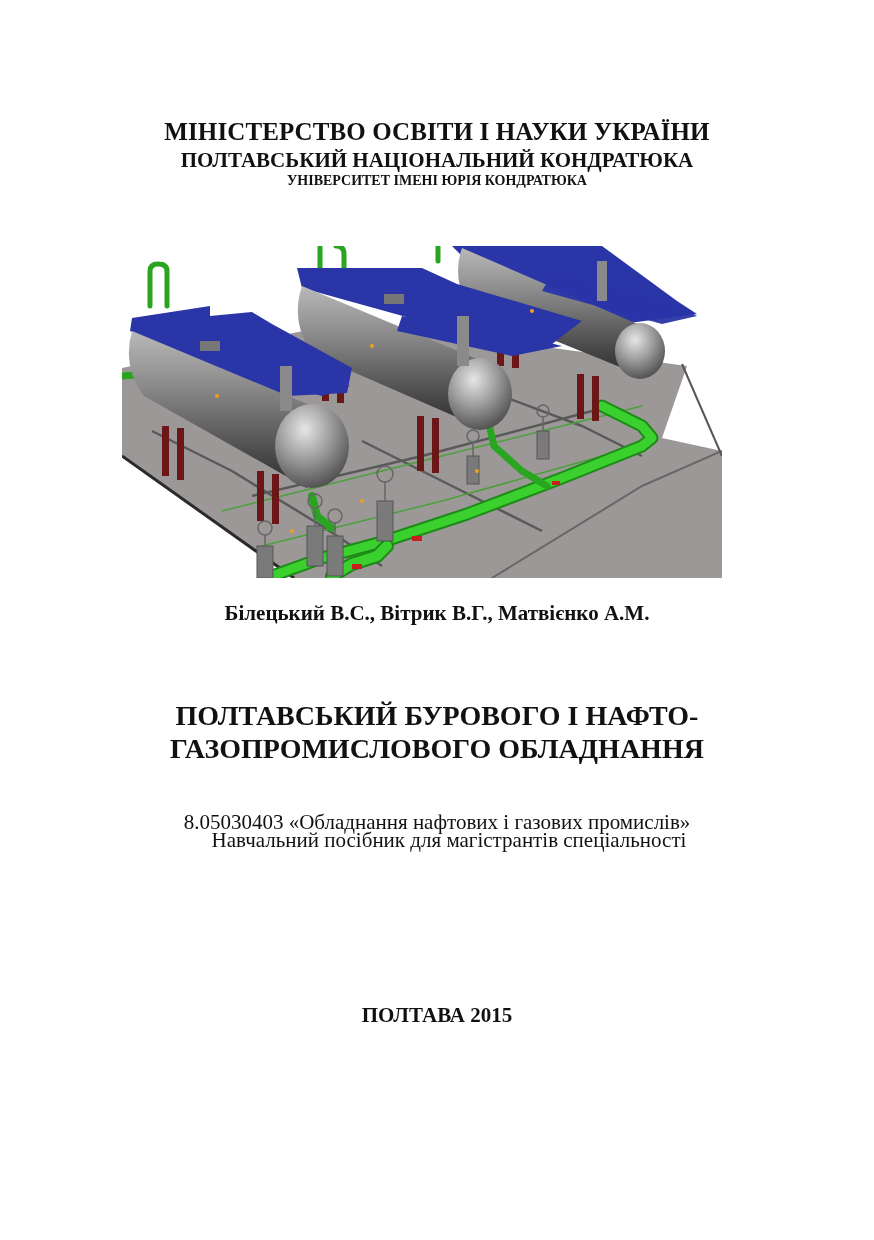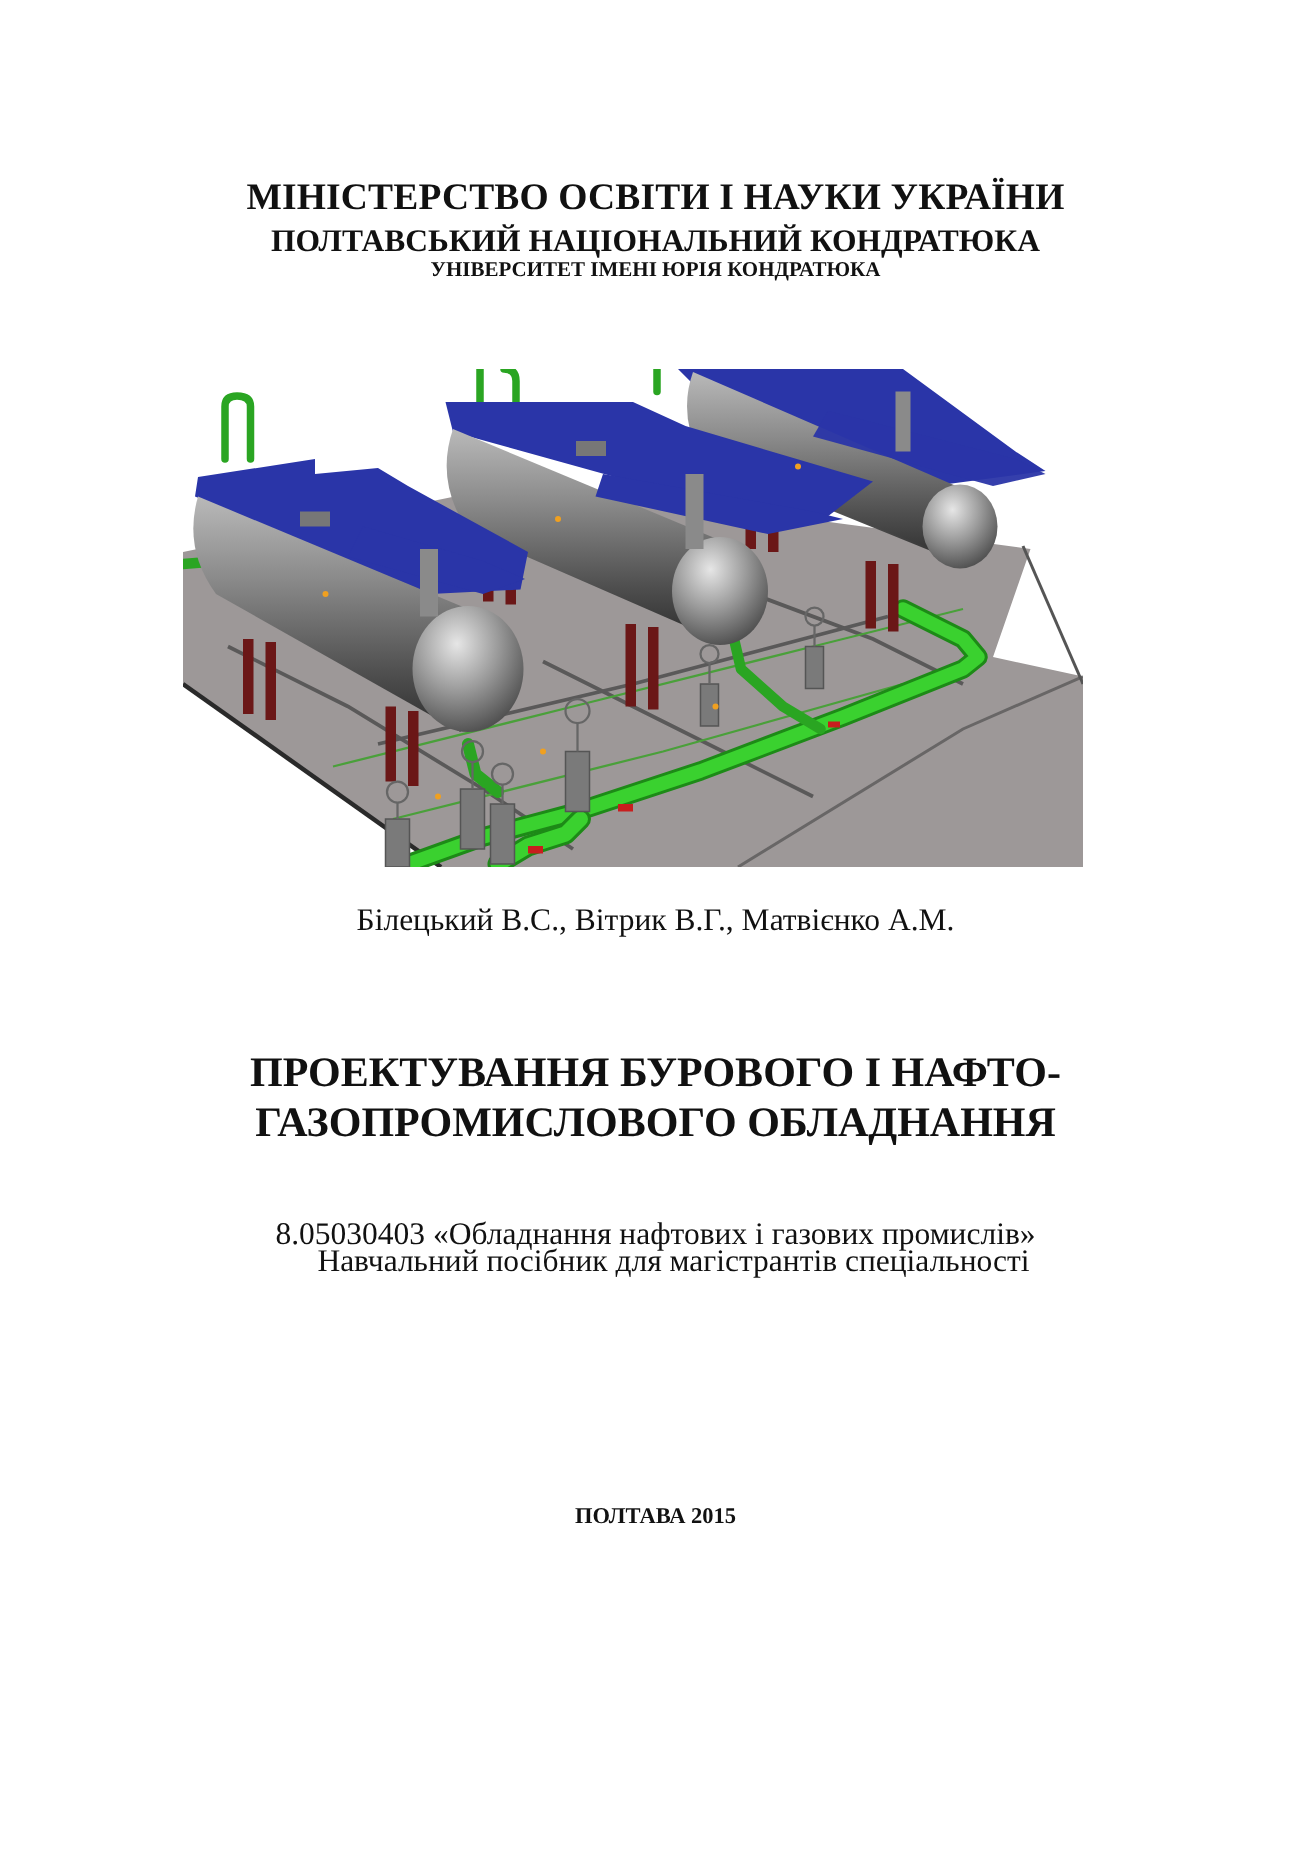--- a/index.html
+++ b/index.html
@@ -2,26 +2,26 @@
 <html><head>
   <meta charset="utf-8">
   <style>
     html, body { margin: 0; padding: 0; background: #ffffff; }
     body { width: 874px; height: 1240px; position: relative; overflow: hidden;
       font-family: "Liberation Serif", "DejaVu Serif", serif; color: #111; }
     .line { position: absolute; left: 0; width: 874px; text-align: center; white-space: nowrap; }
     .ministry { top: 118px; font-size: 25px; font-weight: bold; letter-spacing: 0.1px; }
     .univ1 { top: 148px; font-size: 21px; font-weight: bold; }
     .univ2 { top: 173px; font-size: 14px; font-weight: bold; }
-    .authors { top: 601px; font-size: 21px; font-weight: normal; }
+    .authors { top: 601px; font-size: 21px; font-weight: bold; }
     .title1 { top: 700px; font-size: 28px; font-weight: bold; }
     .title2 { top: 733px; font-size: 28px; font-weight: bold; text-align: center; }
     .sub1 { top: 828px; font-size: 21px; padding-left: 12px; }
     .sub2 { top: 810px; font-size: 21px; }
-    .city { top: 1003px; font-size: 15px; font-weight: bold; }
+    .city { top: 1003px; font-size: 21px; font-weight: bold; }
     .cover-image { position: absolute; left: 122px; top: 246px; width: 600px; height: 332px; }
   </style>
 </head>
 <body>
 
 <div class="line ministry">МІНІСТЕРСТВО ОСВІТИ І НАУКИ УКРАЇНИ</div>
 <div class="line univ1">ПОЛТАВСЬКИЙ НАЦІОНАЛЬНИЙ КОНДРАТЮКА</div>
 <div class="line univ2">УНІВЕРСИТЕТ ІМЕНІ ЮРІЯ КОНДРАТЮКА</div>
 
 <div class="cover-image">
@@ -156,19 +156,19 @@
     <g fill="#c81e1e">
       <rect x="230" y="318" width="10" height="5"></rect>
         <rect x="290" y="290" width="10" height="5"></rect>
       <rect x="430" y="235" width="8" height="4"></rect>
     </g>
   </svg>
 </div>
 
 <div class="line authors">Білецький В.С., Вітрик В.Г., Матвієнко А.М.</div>
 
-<div class="line title1">ПРОЕКТУВАННЯ БУРОВОГО І НАФТО-</div>
+<div class="line title1">ПОЛТАВСЬКИЙ БУРОВОГО І НАФТО-</div>
 <div class="line title2">ГАЗОПРОМИСЛОВОГО ОБЛАДНАННЯ</div>
 
 <div class="line sub1">Навчальний посібник для магістрантів спеціальності</div>
 <div class="line sub2">8.05030403 «Обладнання нафтових і газових промислів»</div>
 
 <div class="line city">ПОЛТАВА 2015</div>
 
 </body></html>

